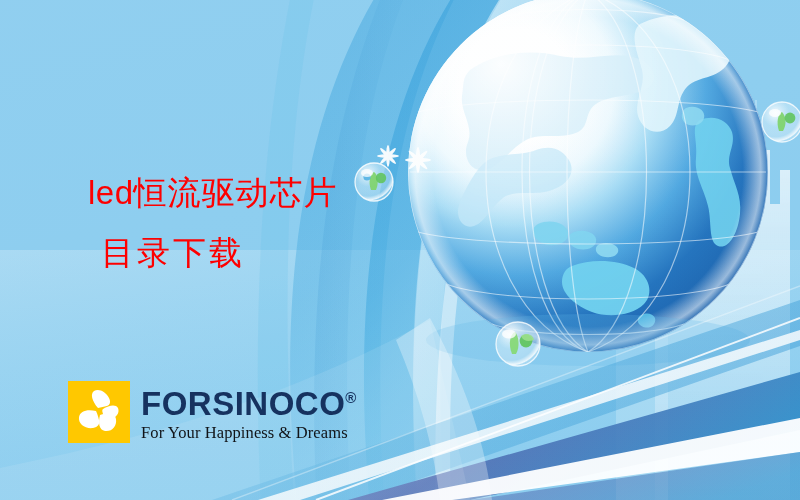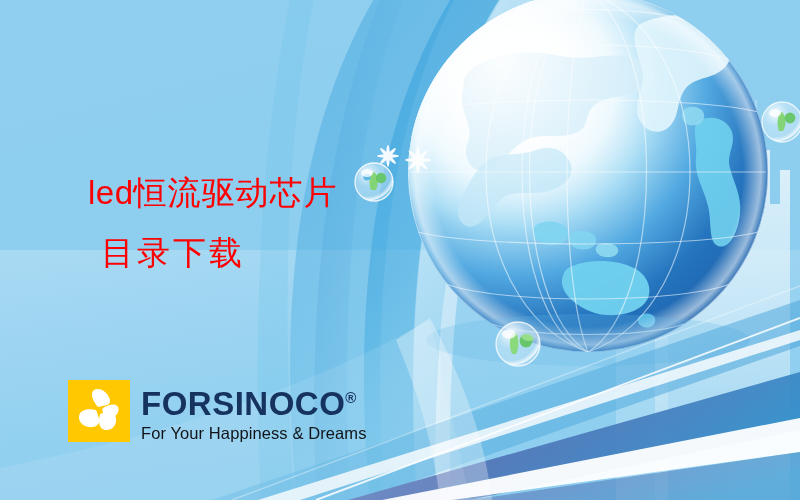--- a/index.html
+++ b/index.html
@@ -52,21 +52,21 @@
     font-family: "Liberation Serif", "DejaVu Serif", serif;
     letter-spacing: 1px;
   }
 
   
   .logo-block {
     position: absolute;
     left: 68px;
     top: 378px;
     display: flex;
-    align-items: center;
+    align-items: flex-end;
     z-index: 40;
   }
   .logo-mark {
     width: 62px;
     height: 62px;
     background: #ffc800;
     flex: 0 0 auto;
   }
   .logo-mark svg { display: block; }
   .logo-text {
@@ -83,21 +83,21 @@
     white-space: nowrap;
   }
   .wordmark .reg {
     font-size: 15px;
     vertical-align: 12px;
     font-weight: bold;
     letter-spacing: 0;
   }
   .tagline {
     color: #111418;
-    font-family: Liberation Sans, sans-serif;
+    font-family: Liberation Serif, serif;
     font-size: 16.5px;
     line-height: 20px;
     margin-top: 3px;
     white-space: nowrap;
     letter-spacing: 0.1px;
   }
 </style>
 </head>
 <body>
 

